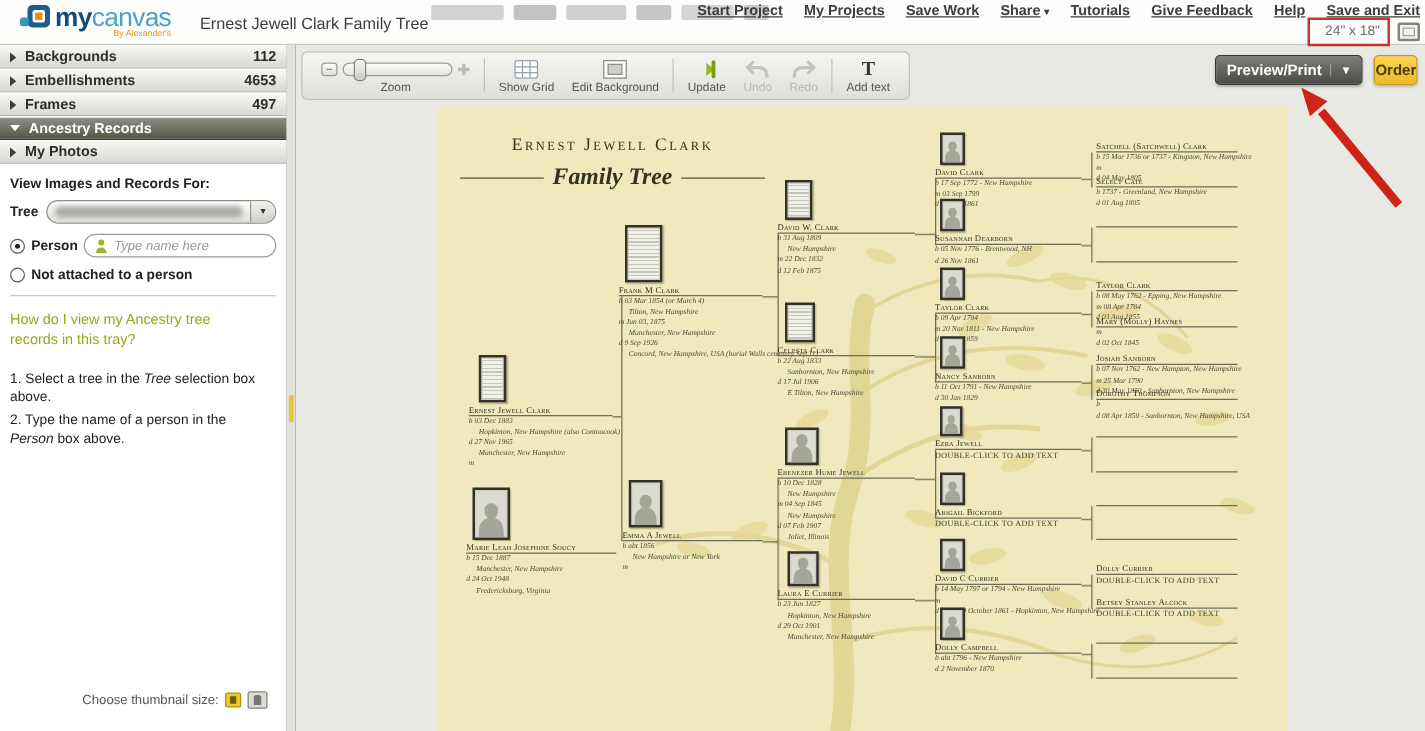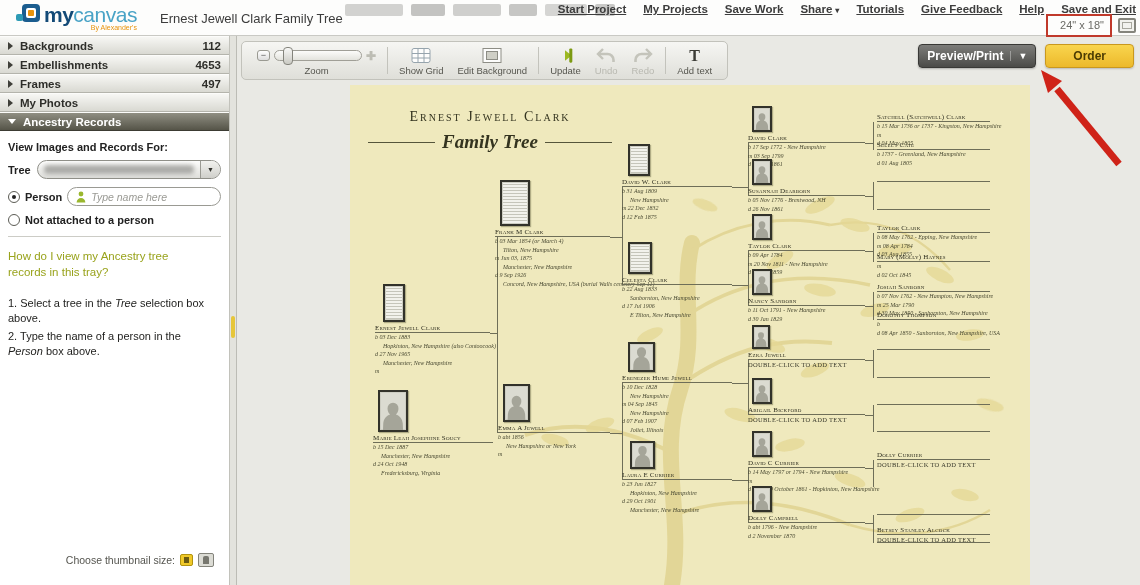--- a/index.html
+++ b/index.html
@@ -77,21 +77,21 @@
   .zoomrow { display:flex; align-items:center; gap:4px; height:20px; }
   .zminus { width:13px; height:11px; border:1px solid #9a9a92; border-radius:3px; background:linear-gradient(#fff,#ddd); font-size:9px; line-height:8px; text-align:center; color:#555; cursor:pointer; }
   .ztrack { position:relative; width:88px; height:11px; border:1px solid #a09f97; border-radius:6px; background:linear-gradient(#fcfcfa,#e3e3dd); cursor:pointer; }
   .zhandle { position:absolute; left:8px; top:-4px; width:10px; height:18px; border:1px solid #84847c; border-radius:4px; background:linear-gradient(#f8f8f6,#cacac3); cursor:grab; }
   .zplus { font-size:12px; color:#bdbdb4; font-weight:bold; cursor:pointer; }
   .ticon { height:19px; display:flex; align-items:center; justify-content:center; }
   .addT { font-family:"Liberation Serif", serif; font-size:16px; font-weight:bold; color:#3b3b35; line-height:17px; }
   .actions { position:absolute; right:6px; top:8px; display:flex; gap:9px; z-index:10; }
   .btn-preview { display:flex; align-items:center; background:linear-gradient(#7d7d7a,#4b4b48); border:1px solid #393936; border-radius:4px; padding:4px 8px; color:#fff; font-size:12px; font-weight:bold; cursor:pointer; box-shadow:0 1px 2px rgba(0,0,0,.25); }
   .pp-caret { margin-left:7px; padding-left:7px; border-left:1px solid rgba(255,255,255,.35); font-size:9px; }
-  .btn-order { background:linear-gradient(#f9d54e,#ecb92b); border:1px solid #c9981e; border-radius:4px; padding:4px 27px; color:#4c3c03; font-size:12px; font-weight:bold; cursor:pointer; box-shadow:0 1px 2px rgba(0,0,0,.2); }
+  .btn-order { background:linear-gradient(#f9d54e,#ecb92b); border:1px solid #c9981e; border-radius:4px; padding:4px 0; color:#4c3c03; font-size:12px; font-weight:bold; cursor:pointer; box-shadow:0 1px 2px rgba(0,0,0,.2); }
   .anno-arrow { position:absolute; left:790px; top:28px; width:110px; height:115px; z-index:20; pointer-events:none; }
 
   
   .canvas { position:absolute; left:113px; top:49px; width:680px; height:500px; background:#efe9bd; overflow:hidden; }
   .motif { position:absolute; left:0; top:0; z-index:0; }
   .ctitle { position:absolute; left:20px; top:24px; width:240px; text-align:center; font-family:"Liberation Serif", serif; font-variant:small-caps; letter-spacing:2px; font-size:14px; color:#33331f; z-index:2; }
   .csub { position:absolute; left:18px; top:46px; width:244px; display:flex; align-items:center; gap:7px; z-index:2; }
   .csub .cline { flex:1; height:1px; background:#55553b; }
   .csub .subtext { font-family:"Liberation Serif", serif; font-style:italic; font-weight:bold; font-size:19px; color:#33331f; }
   .tnode { position:absolute; z-index:2; }
@@ -159,28 +159,28 @@
           <div class="acc-row">
             <span class="arrow"></span>
             <span class="label">Embellishments</span>
             <span class="count">4653</span>
           </div>
           <div class="acc-row">
             <span class="arrow"></span>
             <span class="label">Frames</span>
             <span class="count">497</span>
           </div>
+          <div class="acc-row dark">
+            <span class="arrow"></span>
+            <span class="label">Ancestry Records</span>
+            <span class="count"></span>
+          </div>
           <div class="acc-row">
             <span class="arrow"></span>
             <span class="label">My Photos</span>
-            <span class="count"></span>
-          </div>
-          <div class="acc-row dark">
-            <span class="arrow"></span>
-            <span class="label">Ancestry Records</span>
             <span class="count"></span>
           </div>
         </div>
       <div class="tray">
         <div class="view-label">View Images and Records For:</div>
         <div class="tree-row">
           <span class="tree-label">Tree</span>
           <div class="dropdown">
             <div class="blurval"></div>
             <div class="ddbtn">▼</div>
@@ -550,21 +550,21 @@
             <div class="tnode" style="left: 527px; top: 311px; width: 113px;">
               <div class="nname"></div>
             </div>
             <div class="tnode" style="left: 527px; top: 338px; width: 113px;">
               <div class="nname"></div>
             </div>
             <div class="tnode" style="left: 527px; top: 366px; width: 113px;">
               <div class="nname">Dolly Currier</div>
               <div class="dline ph">DOUBLE-CLICK TO ADD TEXT</div>
             </div>
-            <div class="tnode" style="left: 527px; top: 393px; width: 113px; margin-top: 48px;">
+            <div class="tnode" style="left: 527px; top: 393px; width: 113px;">
               <div class="nname">Betsey Stanley Alcock</div>
               <div class="dline ph">DOUBLE-CLICK TO ADD TEXT</div>
             </div>
             <div class="tnode" style="left: 527px; top: 421px; width: 113px;">
               <div class="nname"></div>
             </div>
             <div class="tnode" style="left: 527px; top: 449px; width: 113px;">
               <div class="nname"></div>
             </div>
             <div class="conn" style="left: 147px; top: 152px; width: 1px; height: 196px;"></div>

